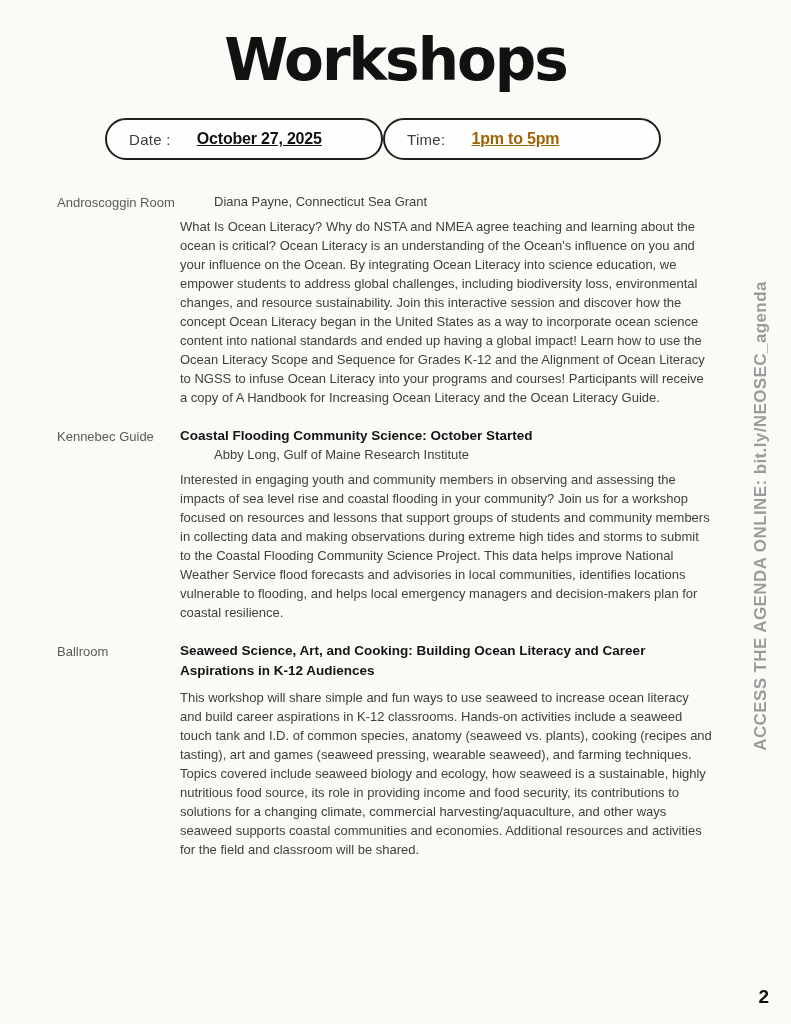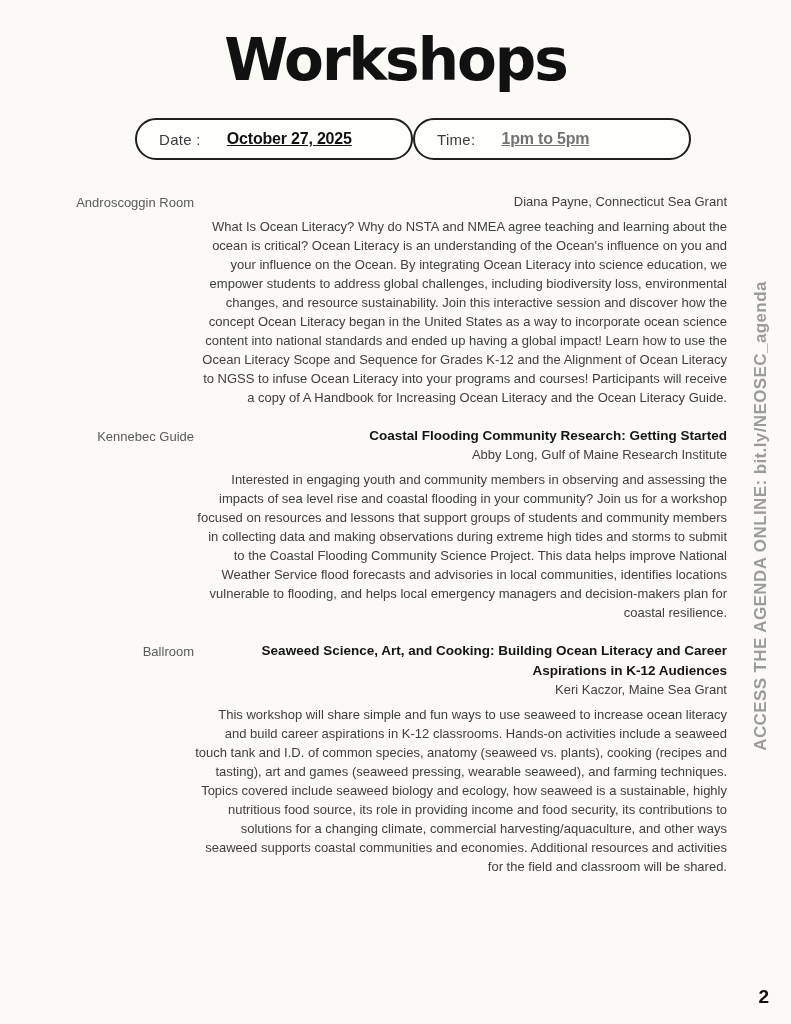--- a/index.html
+++ b/index.html
@@ -18,21 +18,21 @@
     margin-top: 26px;
     font-family: "DejaVu Sans", sans-serif;
     font-weight: 800;
     font-size: 58px;
     letter-spacing: -2px;
     color: #111111;
   }
 
   .info-row {
     display: flex;
-    justify-content: flex-end;
+    justify-content: flex-start;
     margin: 24px 100px 0 105px;
   }
   .pill {
     display: flex;
     align-items: center;
     width: 278px;
     height: 42px;
     border: 2px solid #1f1f1f;
     border-radius: 22px;
     background: #fefefc;
@@ -44,29 +44,28 @@
     letter-spacing: 0.3px;
   }
   .pill-value {
     font-weight: 700;
     font-size: 16px;
     color: #111111;
     margin-left: 26px;
     letter-spacing: -0.2px;
     text-decoration: underline;
   }
-  .pill-value.time { color: #737373; }
+  .pill-value.time { color: #a16207; }
 
   
   .content {
     position: absolute;
-    left: 71px;
+    left: 57px;
     top: 192px;
     width: 656px;
-    text-align: right;
   }
   .workshop {
     display: grid;
     grid-template-columns: 123px 1fr;
     margin-bottom: 18px;
   }
   .room {
     font-size: 13px;
     color: #5a5a5a;
     line-height: 1.35;
@@ -146,31 +145,30 @@
     <div class="room">Androscoggin Room</div>
     <div>
       <div class="ws-presenter">Diana Payne, Connecticut Sea Grant</div>
       <div class="ws-desc">What Is Ocean Literacy? Why do NSTA and NMEA agree teaching and learning about the ocean is critical? Ocean Literacy is an understanding of the Ocean's influence on you and your influence on the Ocean. By integrating Ocean Literacy into science education, we empower students to address global challenges, including biodiversity loss, environmental changes, and resource sustainability. Join this interactive session and discover how the concept Ocean Literacy began in the United States as a way to incorporate ocean science content into national standards and ended up having a global impact! Learn how to use the Ocean Literacy Scope and Sequence for Grades K-12 and the Alignment of Ocean Literacy to NGSS to infuse Ocean Literacy into your programs and courses! Participants will receive a copy of A Handbook for Increasing Ocean Literacy and the Ocean Literacy Guide.</div>
     </div>
   </div>
 
   <div class="workshop">
     <div class="room">Kennebec Guide</div>
     <div>
-      <div class="ws-title">Coastal Flooding Community Research: Getting Started</div>
+      <div class="ws-title">Coastal Flooding Community Science: October Started</div>
       <div class="ws-presenter">Abby Long, Gulf of Maine Research Institute</div>
       <div class="ws-desc">Interested in engaging youth and community members in observing and assessing the impacts of sea level rise and coastal flooding in your community? Join us for a workshop focused on resources and lessons that support groups of students and community members in collecting data and making observations during extreme high tides and storms to submit to the Coastal Flooding Community Science Project. This data helps improve National Weather Service flood forecasts and advisories in local communities, identifies locations vulnerable to flooding, and helps local emergency managers and decision-makers plan for coastal resilience.</div>
     </div>
   </div>
 
   <div class="workshop">
     <div class="room">Ballroom</div>
     <div>
       <div class="ws-title">Seaweed Science, Art, and Cooking: Building Ocean Literacy and Career Aspirations in K-12 Audiences</div>
-      <div class="ws-presenter">Keri Kaczor, Maine Sea Grant</div>
       <div class="ws-desc">This workshop will share simple and fun ways to use seaweed to increase ocean literacy and build career aspirations in K-12 classrooms. Hands-on activities include a seaweed touch tank and I.D. of common species, anatomy (seaweed vs. plants), cooking (recipes and tasting), art and games (seaweed pressing, wearable seaweed), and farming techniques. Topics covered include seaweed biology and ecology, how seaweed is a sustainable, highly nutritious food source, its role in providing income and food security, its contributions to solutions for a changing climate, commercial harvesting/aquaculture, and other ways seaweed supports coastal communities and economies. Additional resources and activities for the field and classroom will be shared.</div>
     </div>
   </div>
 
 </div>
 
 <svg class="seaweed" viewBox="0 0 791 300" aria-hidden="true">
   <defs>
     <g id="frond" fill="none" stroke-linecap="round">
       <path d="M0,250 C-8,180 8,105 -2,15" stroke-width="8"></path>

